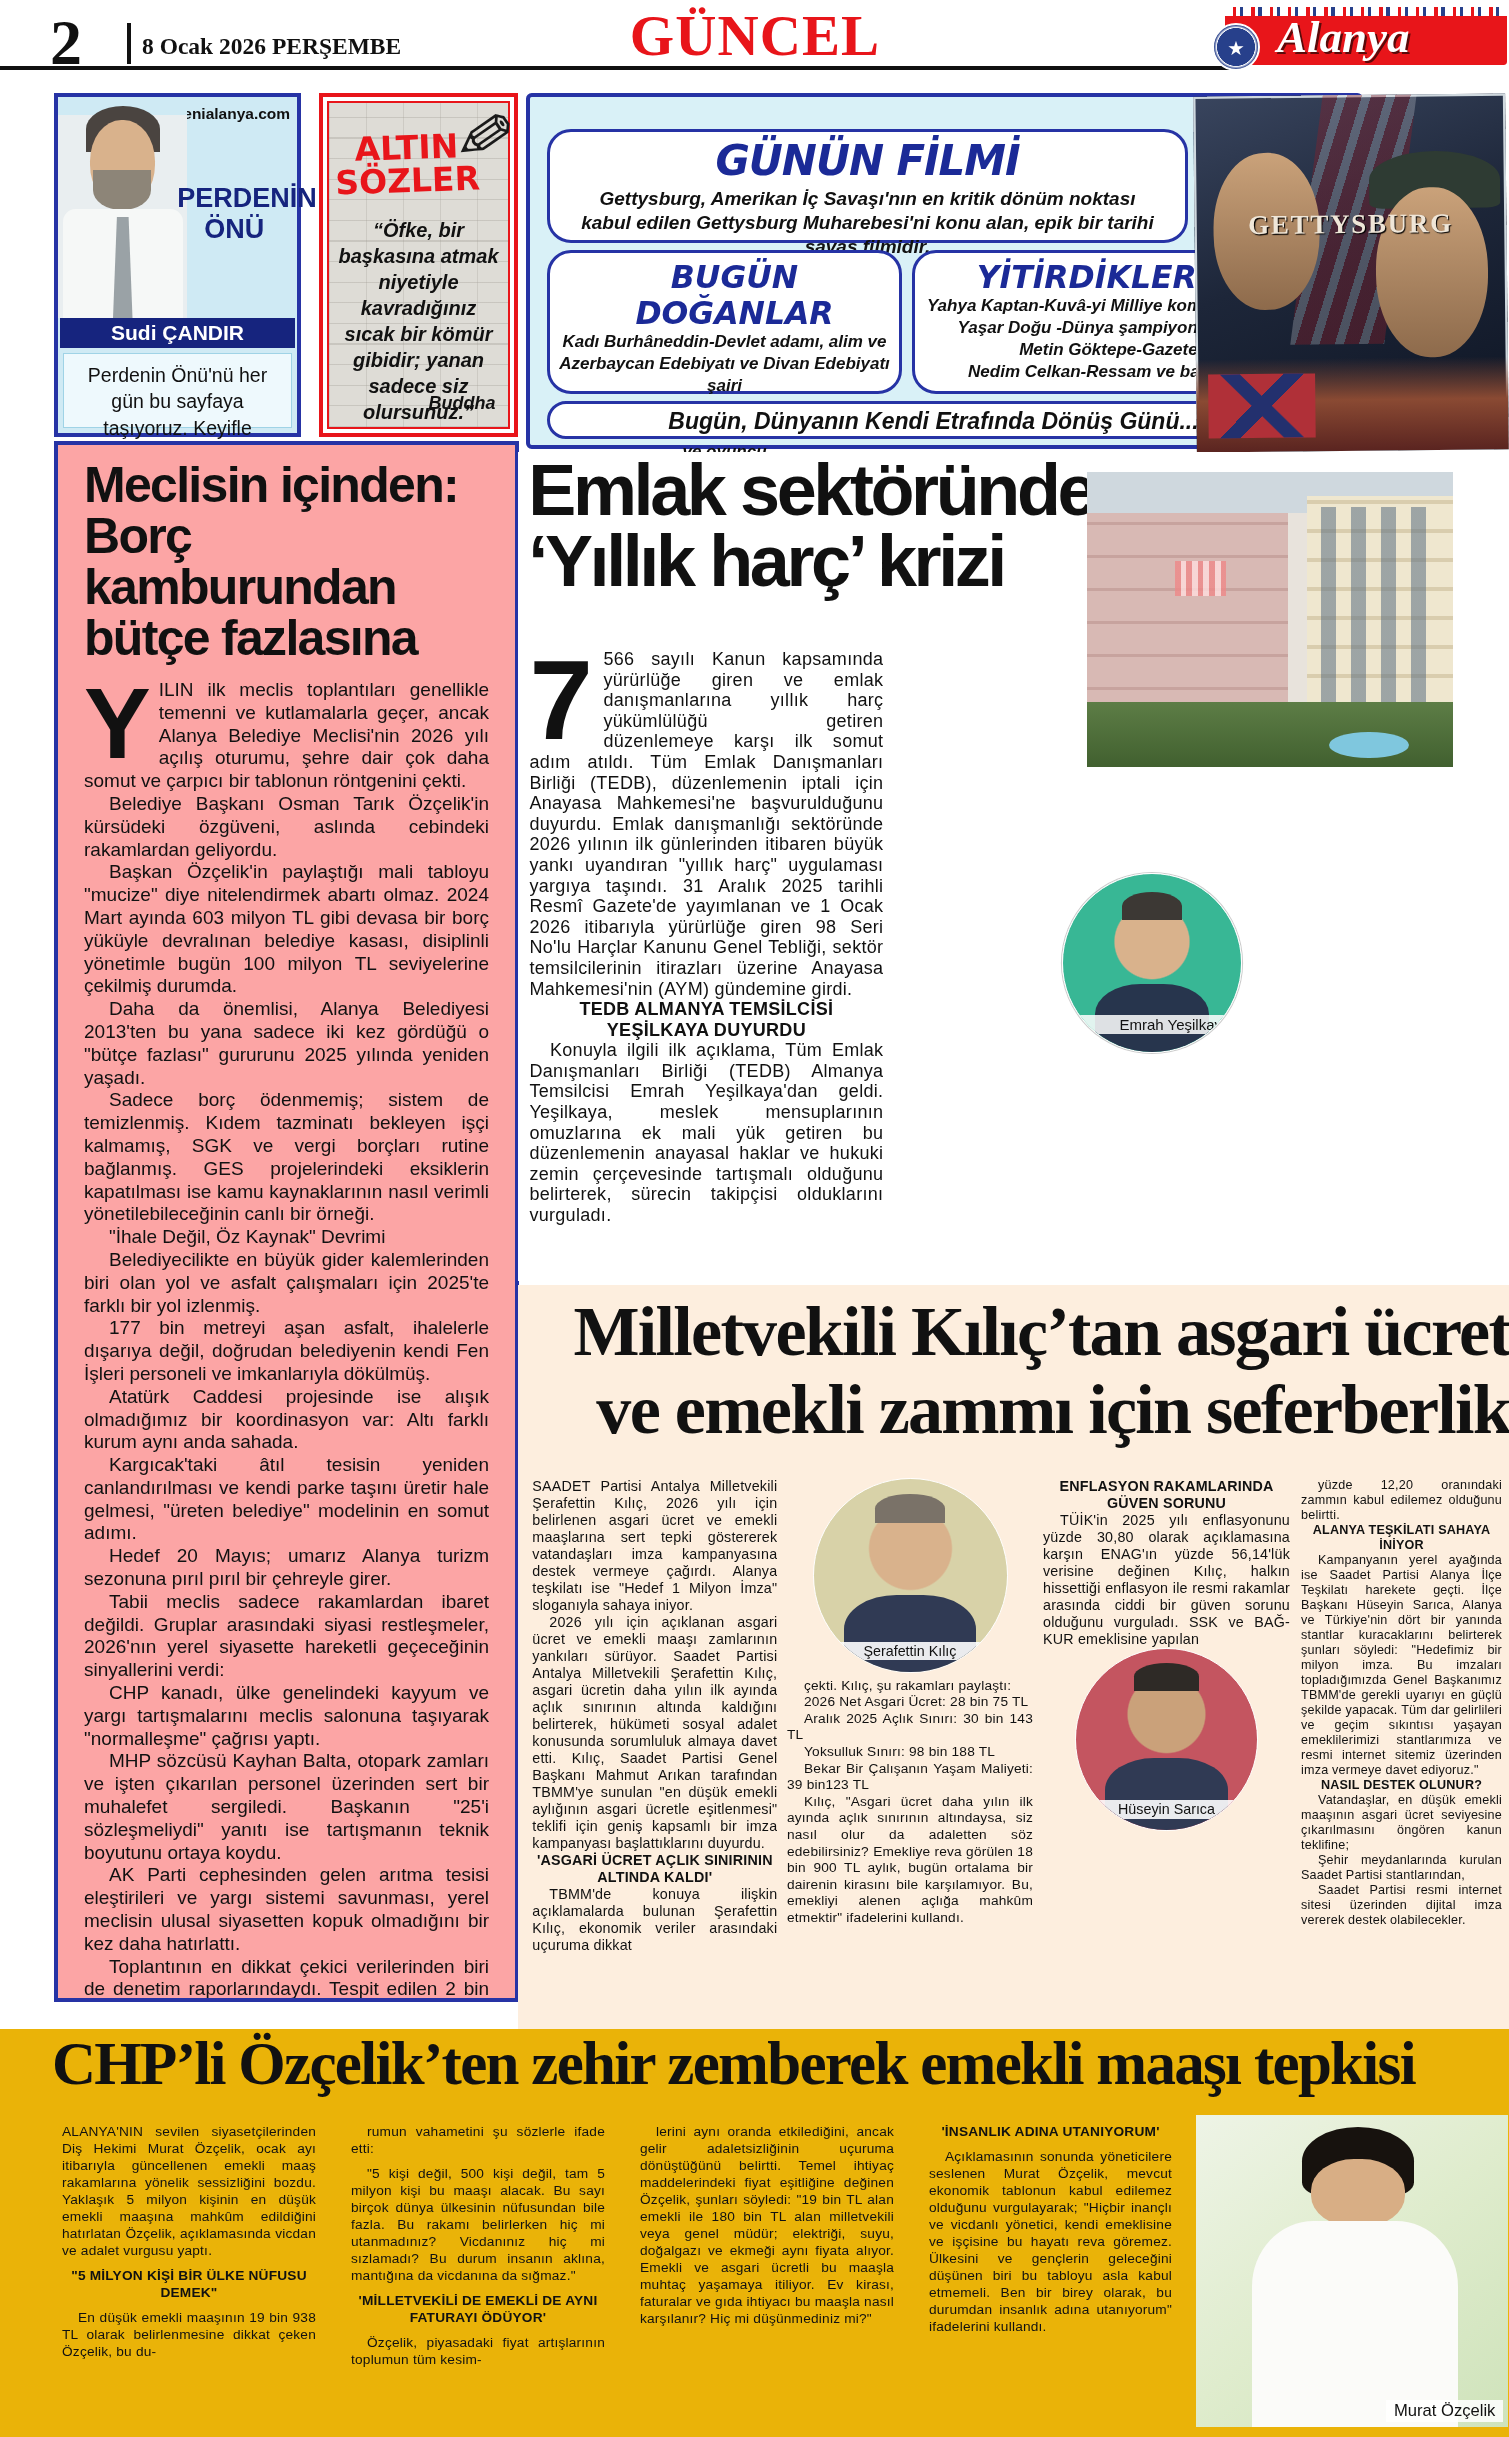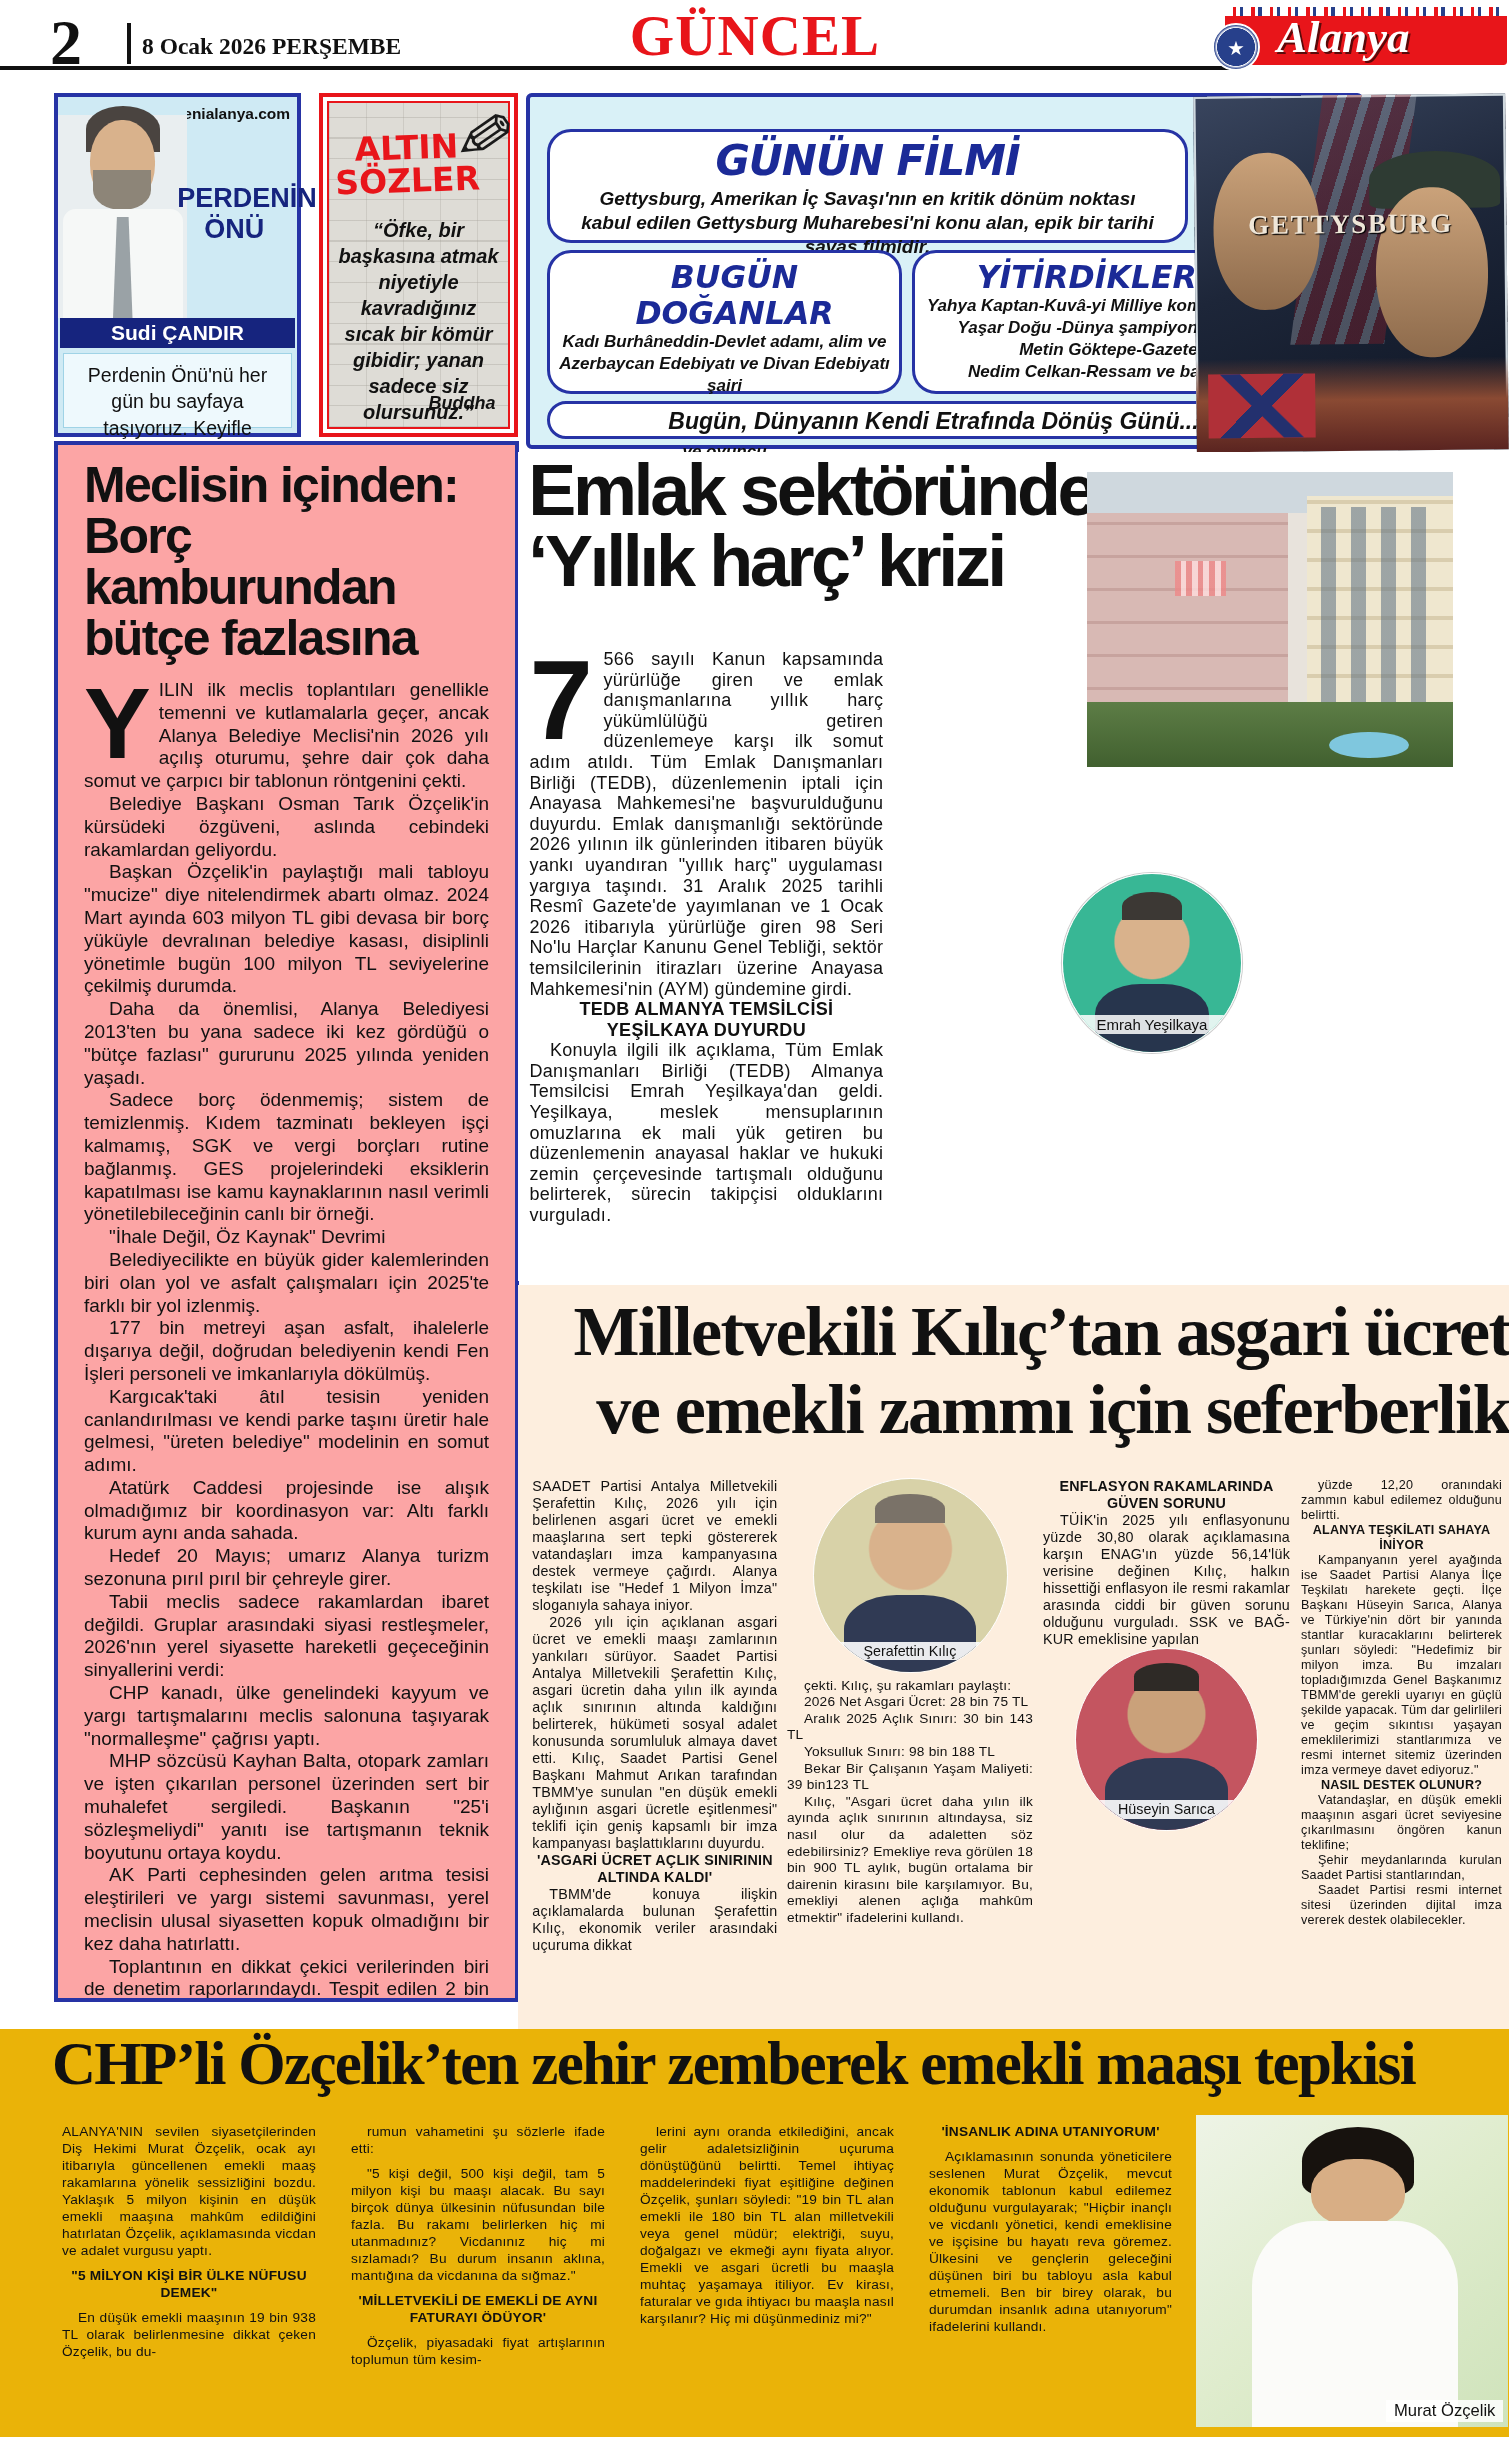--- a/index.html
+++ b/index.html
@@ -82,21 +82,21 @@
   .ecol1{position:absolute;left:11.4px;top:197px;width:354px;height:621px;font-size:18px;line-height:20.6px;letter-spacing:0.3px;overflow:hidden;}
   .ecol1 p.lead{text-indent:0;}
   .ecol1 p.lead::first-letter{float:left;font-size:114px;line-height:.75;font-weight:bold;padding:8px 10.3px 0 0;}
   .ecol2{position:absolute;left:372px;top:326px;width:279px;height:496px;font-size:16px;line-height:19.5px;letter-spacing:0.3px;overflow:hidden;}
   .ecol3{position:absolute;left:659px;top:326px;width:286px;height:496px;font-size:16.6px;line-height:20px;letter-spacing:0.3px;overflow:hidden;}
   .wrap-right{float:right;width:97px;height:229px;margin:86px 0 5.7px 6.9px;}
   .wrap-left{float:left;width:80px;height:229px;margin:86px 6.9px 5.7px 0;}
   .circle-photo{border-radius:50%;overflow:hidden;position:absolute;background:radial-gradient(circle at 50% 38%,#d9b28c 0 26%,#38b795 27% 100%);border:1.7px solid #fff;box-shadow:0 0 0 1.1px #ccc;}
   .circle-photo .suit{position:absolute;left:18%;bottom:-4%;width:64%;height:42%;background:#27354d;border-radius:40% 40% 0 0;}
   .circle-photo .hairc{position:absolute;left:33%;top:10%;width:34%;height:16%;border-radius:50% 50% 0 0;background:#3c3834;}
-  .circle-photo .cap{position:absolute;left:6%;right:6%;bottom:10%;background:rgba(255,255,255,.85);font-size:15px;text-align:center;padding:1.1px 0;border-radius:3.4px;}
+  .circle-photo .cap{position:absolute;left:6%;right:6%;bottom:10%;background:rgba(255,255,255,.85);font-size:15px;text-align:right;padding:1.1px 0;border-radius:3.4px;}
   .emrah{left:544px;top:421px;width:180px;height:180px;}
   
   .kilic{position:absolute;left:518px;top:1285px;width:992px;height:751px;background:#fdeede;overflow:hidden;}
   .kilic h1{margin:0;text-align:right;font-family:"Liberation Serif",serif;font-weight:900;font-size:70px;line-height:1.12;letter-spacing:-1.7px;padding-top:8px;}
   .kilic .kcol{position:absolute;top:193px;height:551px;overflow:hidden;}
   .kilic .kcol p{margin:0;text-align:justify;text-indent:17px;letter-spacing:0.2px;}
   .kcol1{left:14.3px;width:245px;font-size:14.3px;line-height:17px;}
   .kcol1 p.lead{text-indent:0;}
   .kcol2{left:269px;width:246px;font-size:13.7px;line-height:16.6px;}
   .kcol3{left:525px;width:247px;font-size:14.3px;line-height:17px;}
@@ -204,22 +204,22 @@
     <h1 data-name="opinion-article-title">Meclisin içinden: Borç kamburundan bütçe fazlasına</h1>
     <div class="body" data-name="opinion-article-body">
         <p class="lead">YILIN ilk meclis toplantıları genellikle temenni ve kutlamalarla geçer, ancak Alanya Belediye Meclisi'nin 2026 yılı açılış oturumu, şehre dair çok daha somut ve çarpıcı bir tablonun röntgenini çekti.</p>
         <p>Belediye Başkanı Osman Tarık Özçelik'in kürsüdeki özgüveni, aslında cebindeki rakamlardan geliyordu.</p>
         <p>Başkan Özçelik'in paylaştığı mali tabloyu "mucize" diye nitelendirmek abartı olmaz. 2024 Mart ayında 603 milyon TL gibi devasa bir borç yüküyle devralınan belediye kasası, disiplinli yönetimle bugün 100 milyon TL seviyelerine çekilmiş durumda.</p>
         <p>Daha da önemlisi, Alanya Belediyesi 2013'ten bu yana sadece iki kez gördüğü o "bütçe fazlası" gururunu 2025 yılında yeniden yaşadı.</p>
         <p>Sadece borç ödenmemiş; sistem de temizlenmiş. Kıdem tazminatı bekleyen işçi kalmamış, SGK ve vergi borçları rutine bağlanmış. GES projelerindeki eksiklerin kapatılması ise kamu kaynaklarının nasıl verimli yönetilebileceğinin canlı bir örneği.</p>
         <p>"İhale Değil, Öz Kaynak" Devrimi</p>
         <p>Belediyecilikte en büyük gider kalemlerinden biri olan yol ve asfalt çalışmaları için 2025'te farklı bir yol izlenmiş.</p>
         <p>177 bin metreyi aşan asfalt, ihalelerle dışarıya değil, doğrudan belediyenin kendi Fen İşleri personeli ve imkanlarıyla dökülmüş.</p>
+        <p>Atatürk Caddesi projesinde ise alışık olmadığımız bir koordinasyon var: Altı farklı kurum aynı anda sahada.</p>
         <p>Kargıcak'taki âtıl tesisin yeniden canlandırılması ve kendi parke taşını üretir hale gelmesi, "üreten belediye" modelinin en somut adımı.</p>
-        <p>Atatürk Caddesi projesinde ise alışık olmadığımız bir koordinasyon var: Altı farklı kurum aynı anda sahada.</p>
         <p>Hedef 20 Mayıs; umarız Alanya turizm sezonuna pırıl pırıl bir çehreyle girer.</p>
         <p>Tabii meclis sadece rakamlardan ibaret değildi. Gruplar arasındaki siyasi restleşmeler, 2026'nın yerel siyasette hareketli geçeceğinin sinyallerini verdi:</p>
         <p>CHP kanadı, ülke genelindeki kayyum ve yargı tartışmalarını meclis salonuna taşıyarak "normalleşme" çağrısı yaptı.</p>
         <p>MHP sözcüsü Kayhan Balta, otopark zamları ve işten çıkarılan personel üzerinden sert bir muhalefet sergiledi. Başkanın "25'i sözleşmeliydi" yanıtı ise tartışmanın teknik boyutunu ortaya koydu.</p>
         <p>AK Parti cephesinden gelen arıtma tesisi eleştirileri ve yargı sistemi savunması, yerel meclisin ulusal siyasetten kopuk olmadığını bir kez daha hatırlattı.</p>
         <p>Toplantının en dikkat çekici verilerinden biri de denetim raporlarındaydı. Tespit edilen 2 bin 431 ruhsatsız iş yeri, şehirdeki haksız rekabetin boyutunu gözler önüne seriyor. Bu alandaki kararlılık, dürüst esnafın hakkını korumak adına oldukça kıymetli.</p>
       </div>
   </div>
 
   <div class="emlak" data-name="emlak-article">

